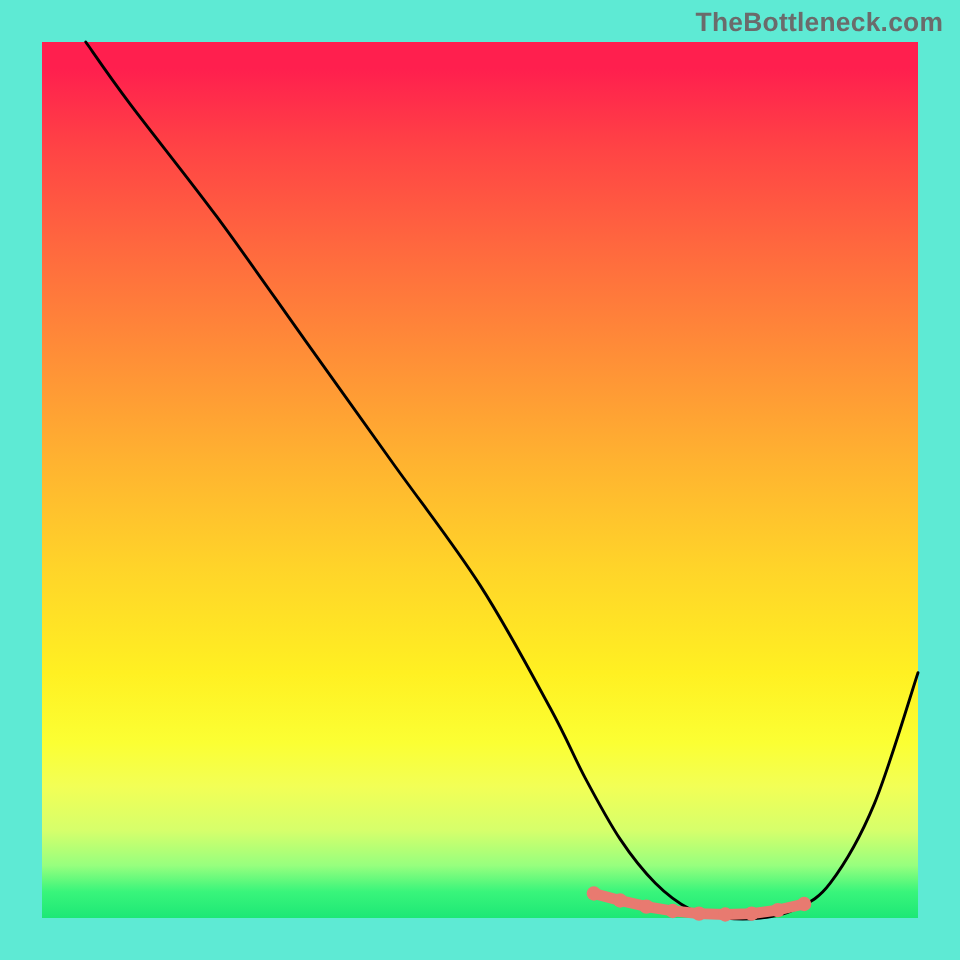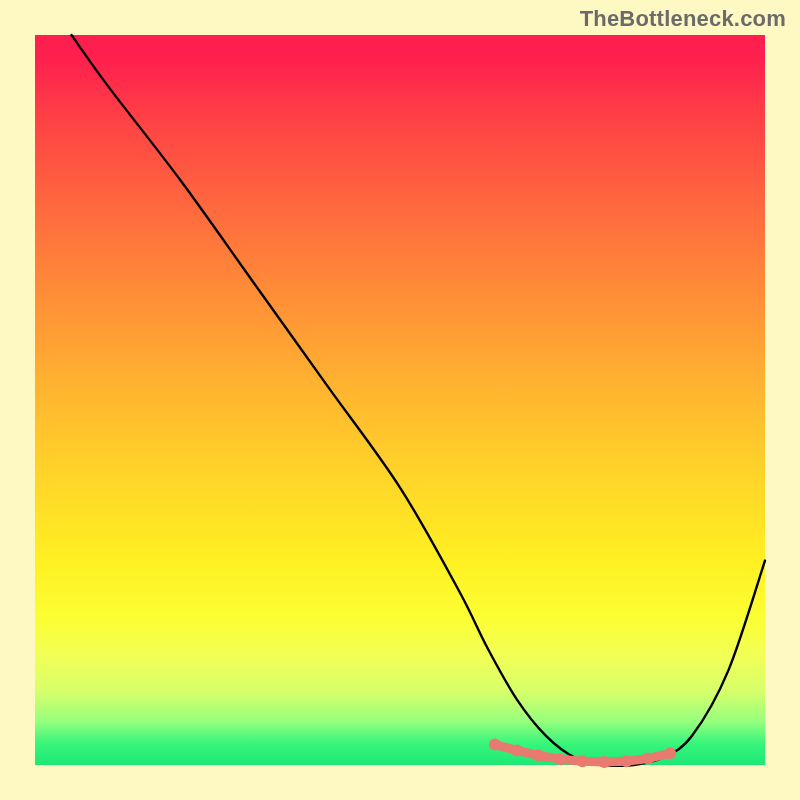--- a/index.html
+++ b/index.html
@@ -10,21 +10,21 @@
     background: #000;
     overflow: hidden;
     font-family: Arial, Helvetica, sans-serif;
   }
   .frame {
     position: absolute;
     left: 0;
     top: 0;
     width: 800px;
     height: 800px;
-    background: #fef9c3;
+    background: #5eead4;
   }
   .attribution {
     position: absolute;
     top: 6px;
     right: 14px;
     color: #6b6b6b;
     font-size: 22px;
     font-weight: 600;
     letter-spacing: 0.2px;
   }

